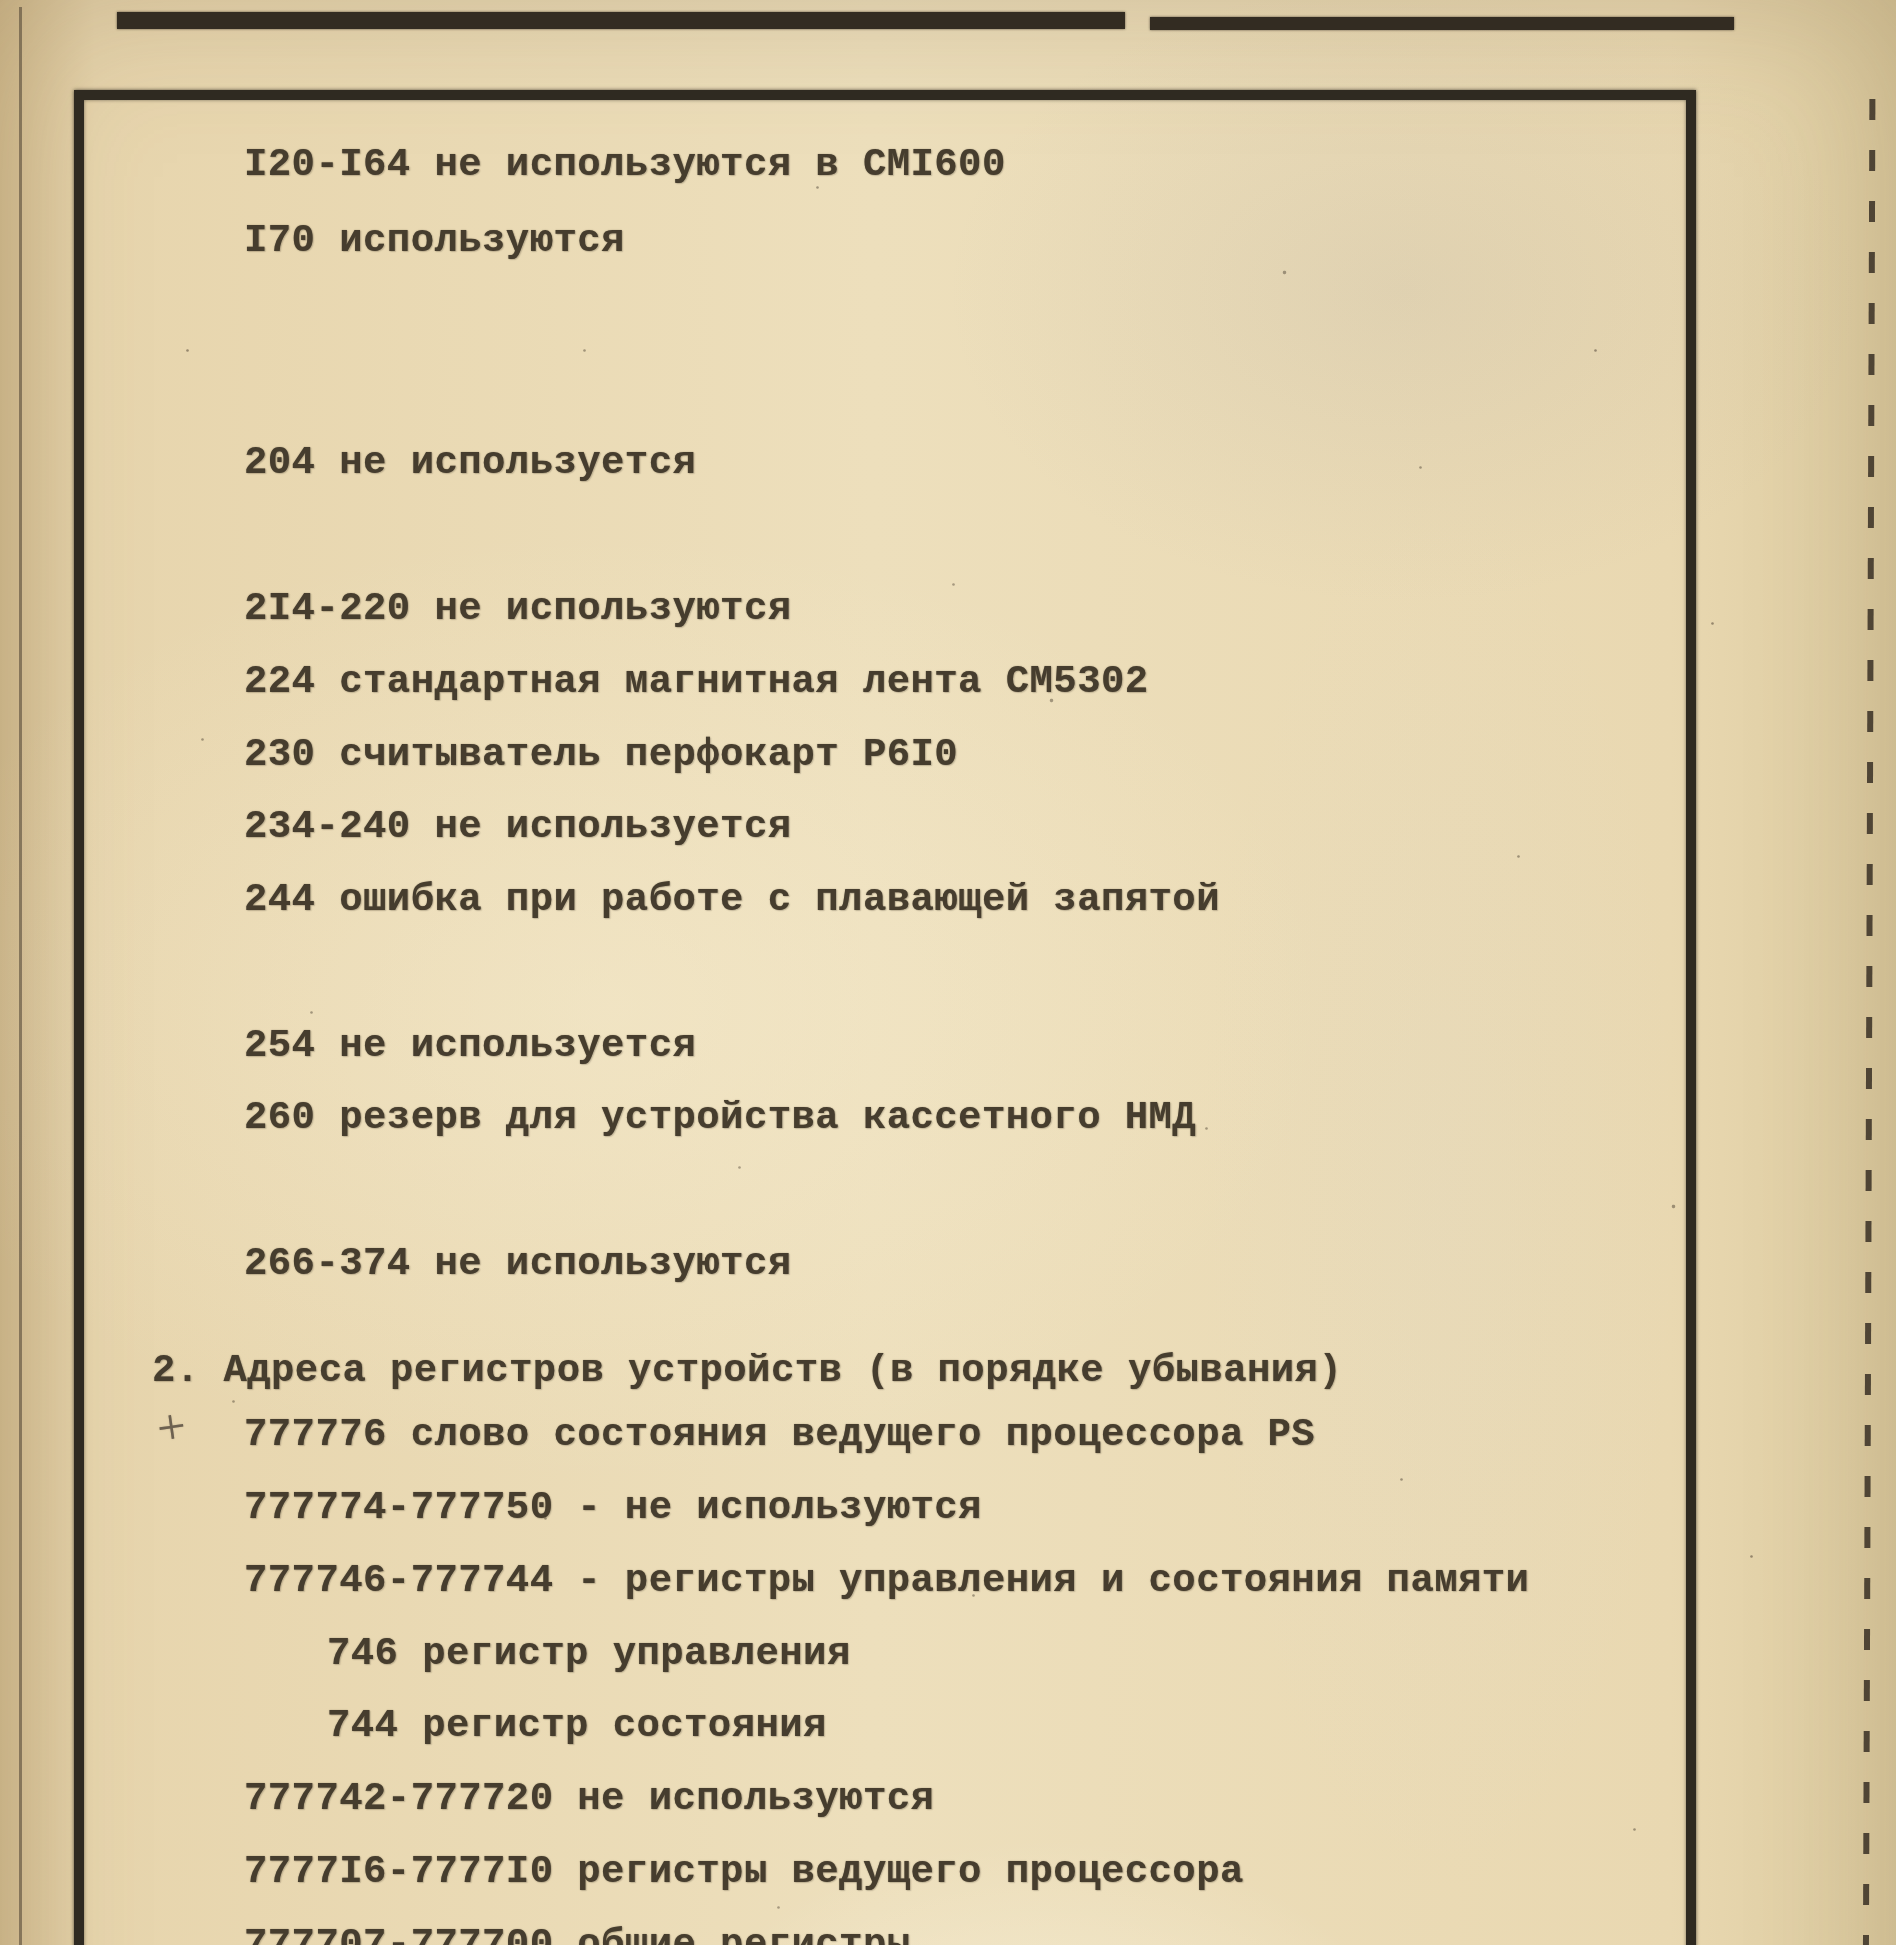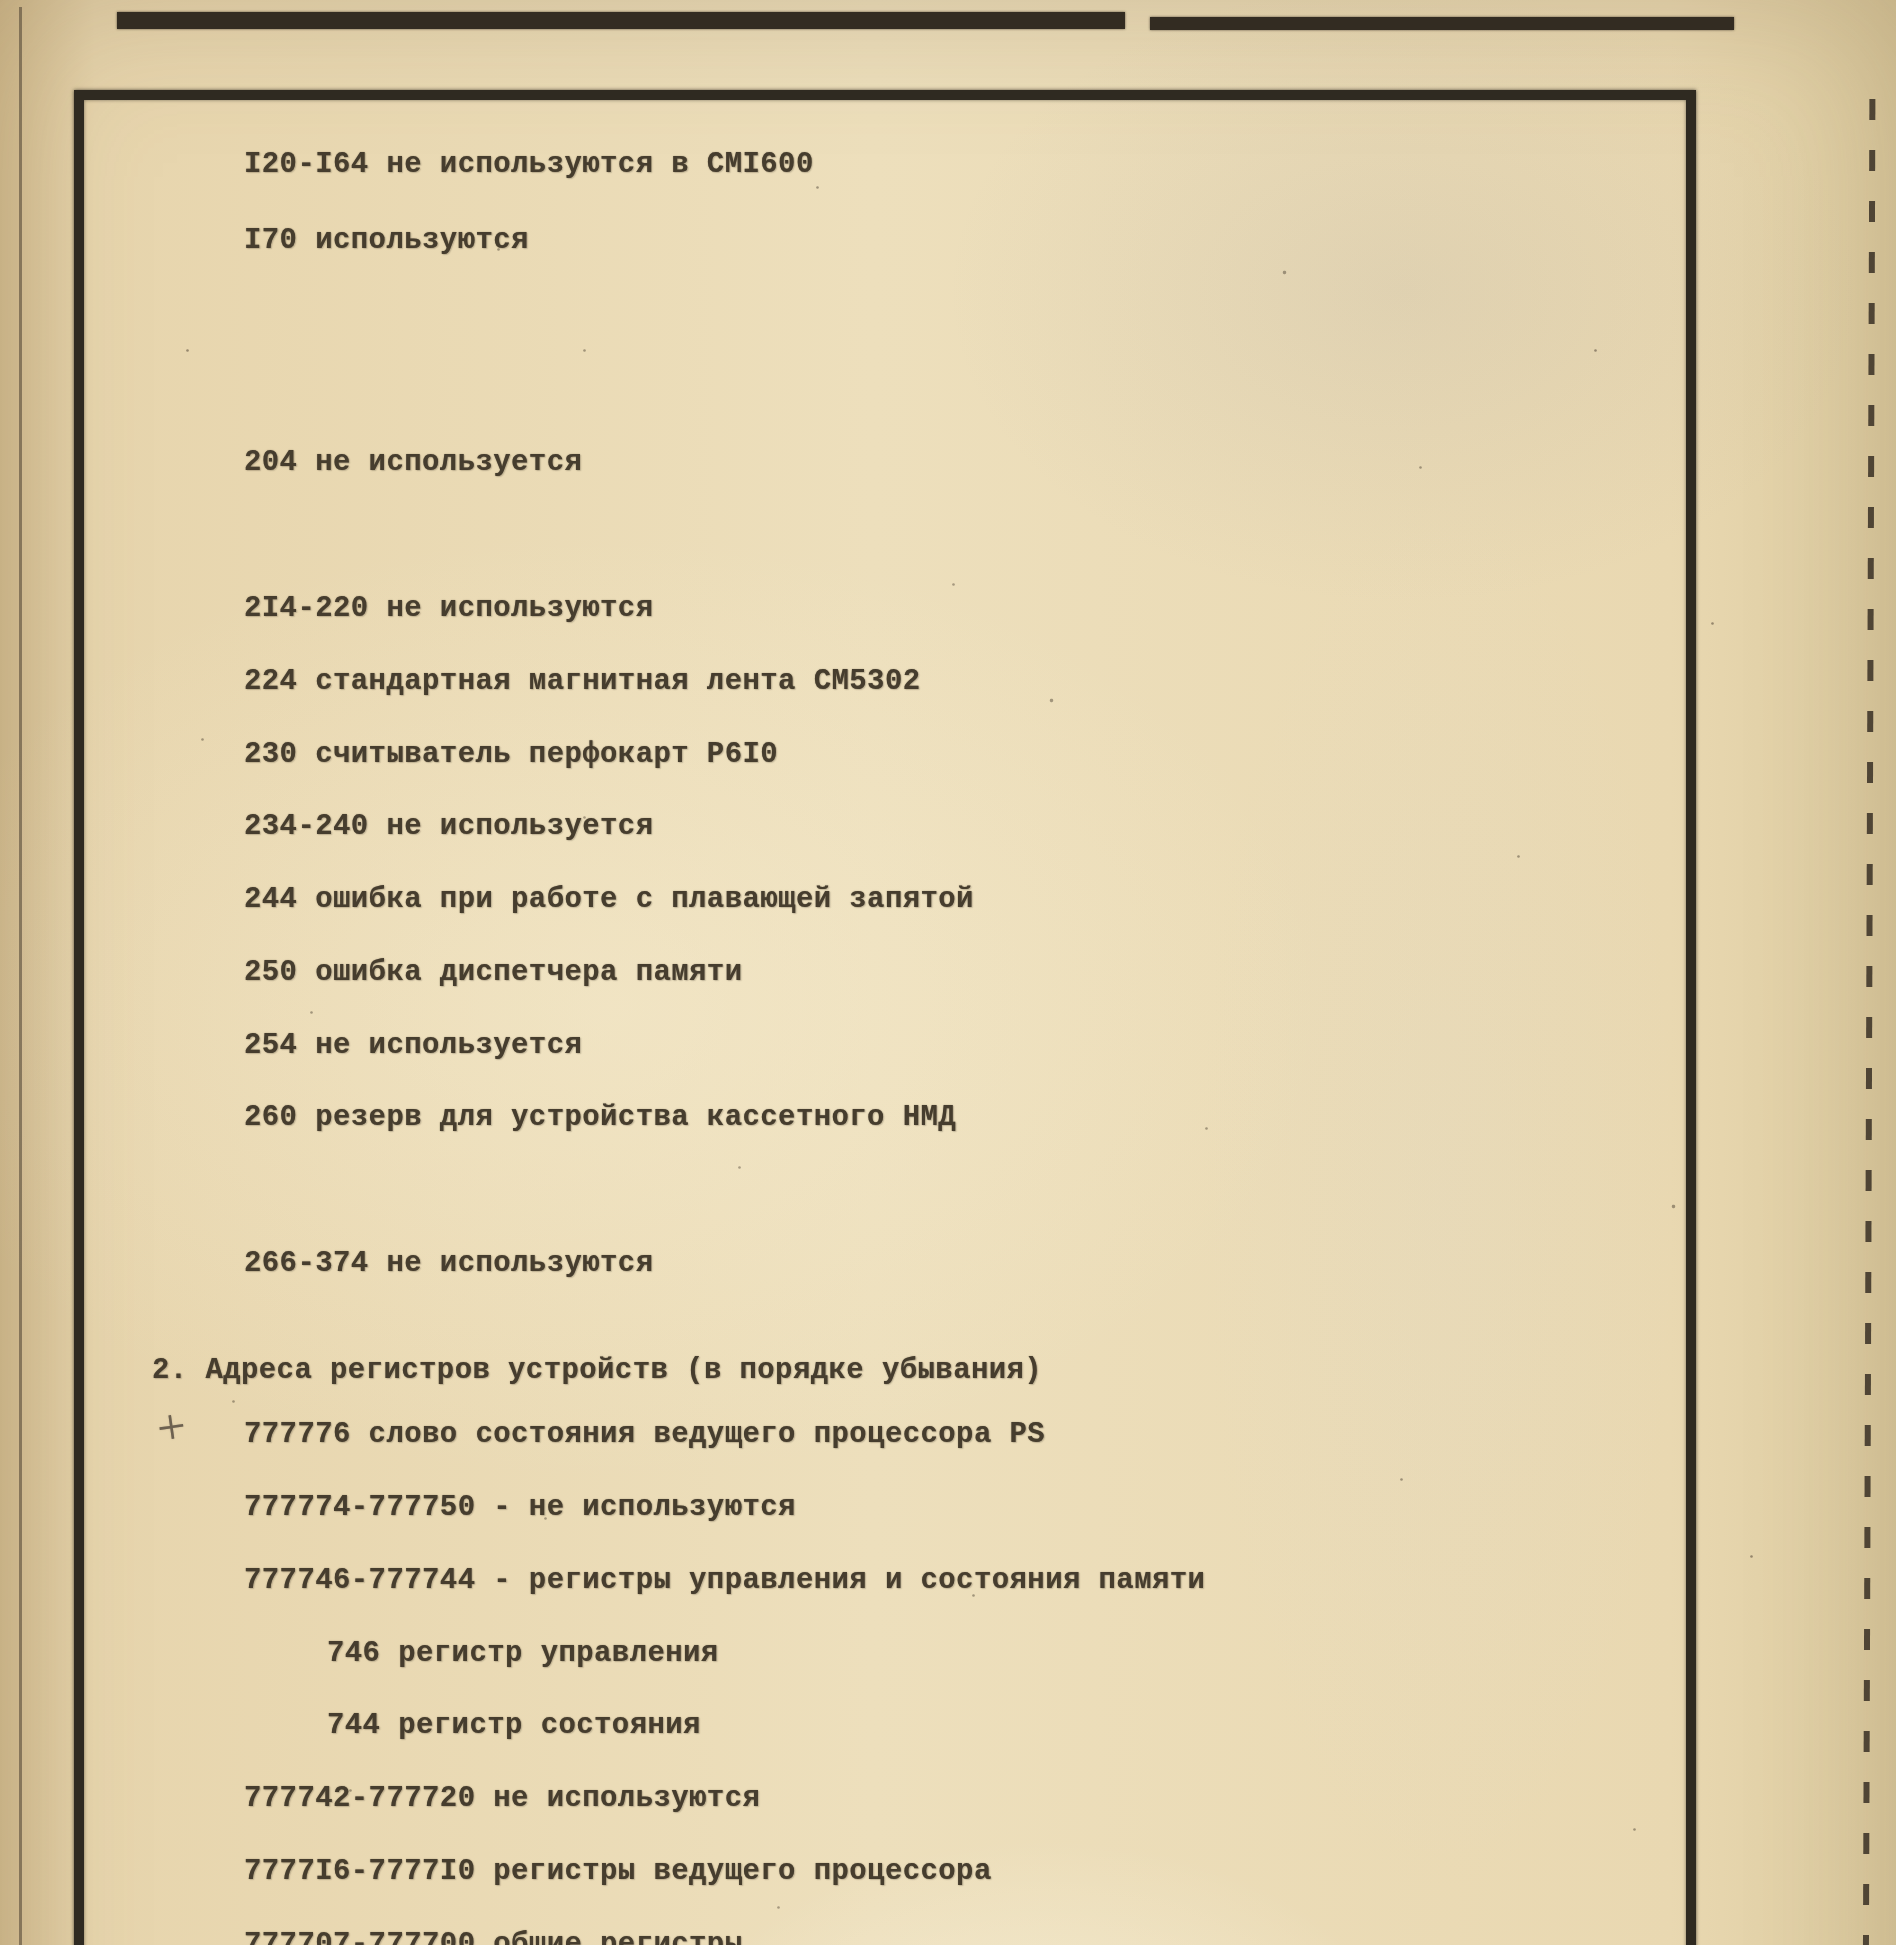--- a/index.html
+++ b/index.html
@@ -13,21 +13,21 @@
       radial-gradient(1012px 661px at 32% 38%, rgba(249,240,213,0.40), transparent 72%),
       linear-gradient(90deg,#d5bf92 0%, #e7d5ad 5%, #eddfbc 46%, #e9d8b1 88%, #dccb9f 100%);
     background-color:#e9d8b1;
     box-shadow: inset 0 0 148px rgba(118,94,58,0.28);
     font-family:"Liberation Mono","DejaVu Sans Mono",monospace;
   }
   
   .ln{
     position:absolute;left:244px;white-space:pre;
     font-family:"Liberation Mono","DejaVu Sans Mono",monospace;
-    font-weight:bold;font-size:29px;line-height:58px;letter-spacing:0.4px;
+    font-weight:bold;font-size:39px;line-height:58px;letter-spacing:0.4px;
     color:#463d2e;
     text-shadow:0 0 1.2px rgba(70,60,44,0.60), 1.2px 1.2px 1.2px rgba(70,60,44,0.20);
   }
   .hd{left:152px;}
   .l1{left:327px;}
   
   .rule{position:absolute;background:#332c22;box-shadow:0 0 2.3px rgba(51,44,34,0.75);}
   .frame{
     position:absolute;left:74px;top:90px;width:1622px;height:2489px;
     border:10px solid #2f2a21;box-sizing:border-box;
@@ -83,21 +83,20 @@
   <div class="frame"></div>
 
   <div class="ln" style="top:136px">I20-I64 не используются в СМI600</div>
   <div class="ln" style="top:212px">I70 используются</div>
   <div class="ln" style="top:434px">204 не используется</div>
   <div class="ln" style="top:580px">2I4-220 не используются</div>
   <div class="ln" style="top:653px">224 стандартная магнитная лента СМ5302</div>
   <div class="ln" style="top:726px">230 считыватель перфокарт Р6I0</div>
   <div class="ln" style="top:798px">234-240 не используется</div>
   <div class="ln" style="top:871px">244 ошибка при работе с плавающей запятой</div>
-  <div class="ln" style="top:944px">250 ошибка диспетчера памяти</div>
   <div class="ln" style="top:1017px">254 не используется</div>
   <div class="ln" style="top:1089px">260 резерв для устройства кассетного НМД</div>
   <div class="ln" style="top:1235px">266-374 не используются</div>
   <div class="ln hd" style="top:1342px">2. Адреса регистров устройств (в порядке убывания)</div>
   <div class="plus">+</div>
   <div class="ln" style="top:1406px">777776 слово состояния ведущего процессора PS</div>
   <div class="ln" style="top:1479px">777774-777750 - не используются</div>
   <div class="ln" style="top:1552px">777746-777744 - регистры управления и состояния памяти</div>
   <div class="ln l1" style="top:1625px">746 регистр управления</div>
   <div class="ln l1" style="top:1697px">744 регистр состояния</div>

